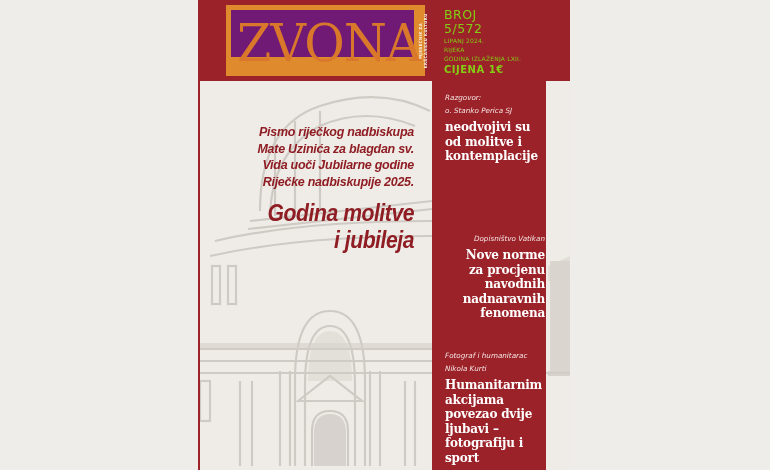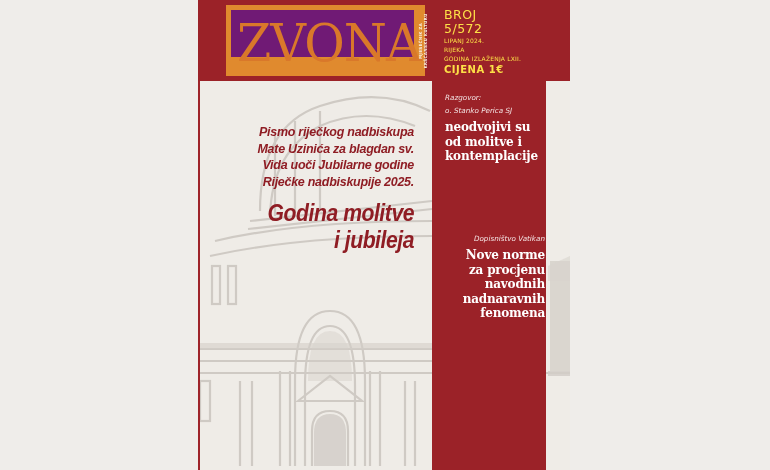--- a/index.html
+++ b/index.html
@@ -90,21 +90,21 @@
       line-height: 5px;
       color: #f6eddf;
       text-align: center;
       font-weight: bold;
       letter-spacing: 0.2px;
     }
     .issue-info {
       position: absolute;
       left: 246px;
       top: 8px;
-      color: #fde047;
+      color: #84cc16;
       font-family: "DejaVu Sans", sans-serif;
     }
     .issue-big {
       font-size: 12.5px;
       line-height: 14px;
       letter-spacing: 0.5px;
     }
     .issue-small {
       font-size: 6px;
       line-height: 9px;
@@ -290,16 +290,28 @@
         <div class="sb-kicker">Dopisništvo Vatikan</div>
         <div class="sb-title">
           <div>Nove norme</div>
           <div>za procjenu</div>
           <div>navodnih</div>
           <div>nadnaravnih</div>
           <div>fenomena</div>
         </div>
       </div>
 
+      <div class="sb-section" style="top:268px;">
+        <div class="sb-kicker">Fotograf i humanitarac</div>
+        <div class="sb-kicker">Nikola Kurti</div>
+        <div class="sb-title">
+          <div>Humanitarnim</div>
+          <div>akcijama</div>
+          <div>povezao dvije</div>
+          <div>ljubavi –</div>
+          <div>fotografiju i</div>
+          <div>sport</div>
+        </div>
+      </div>
     </div>
 
   </div>
 </div>
 
 </body></html>

